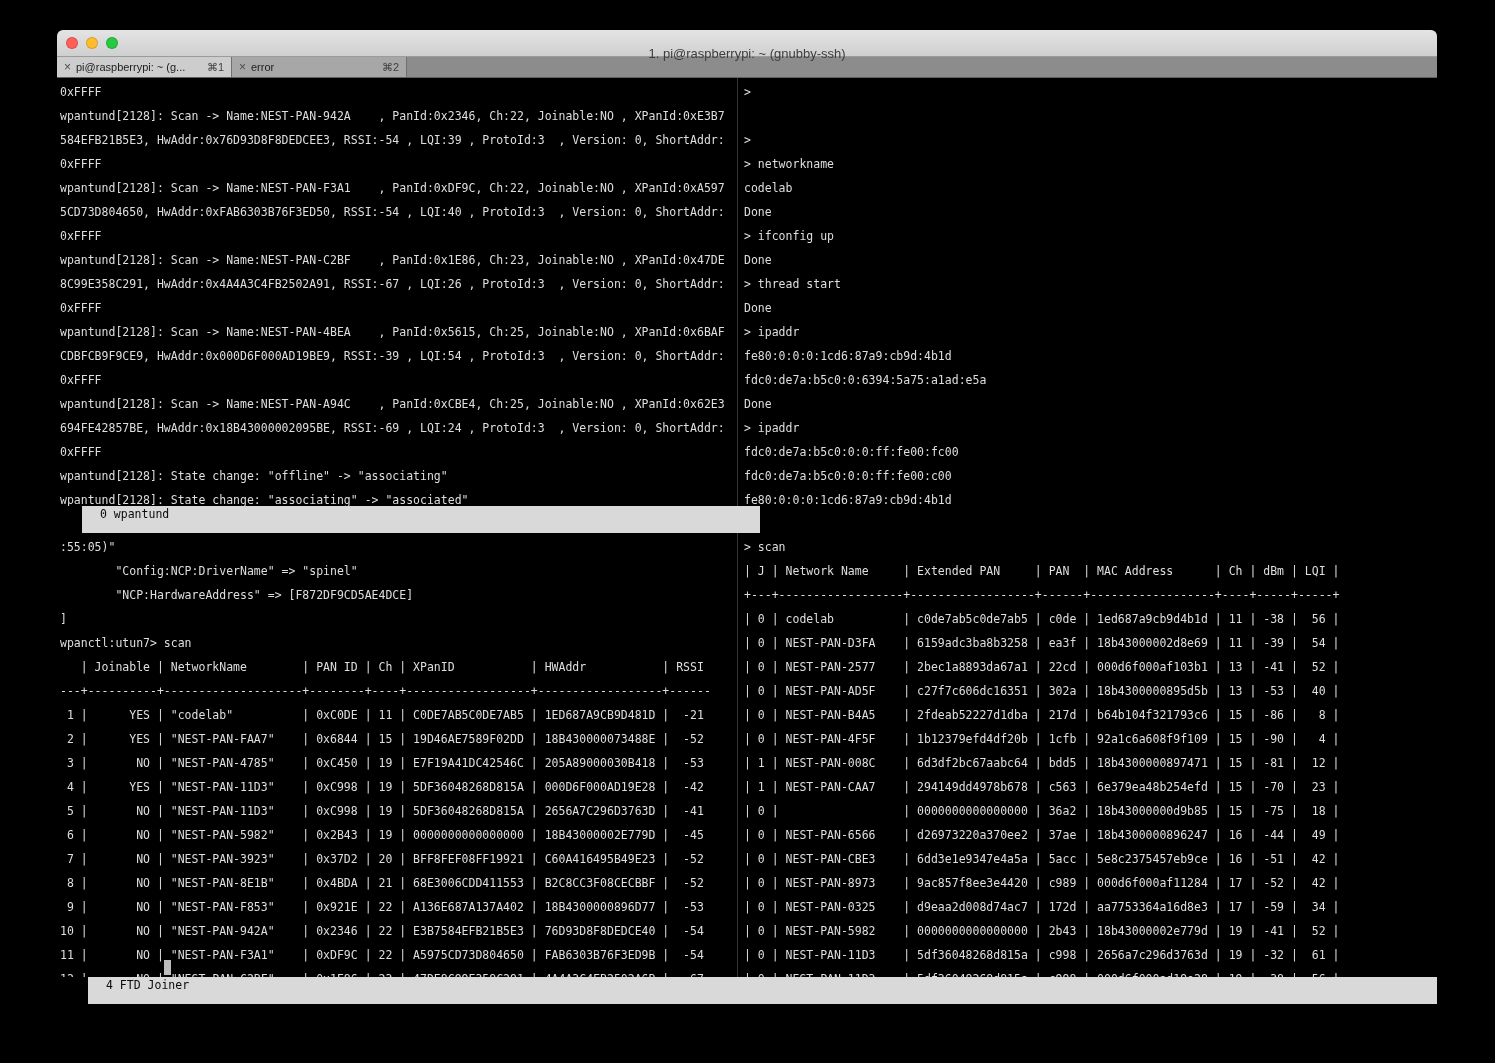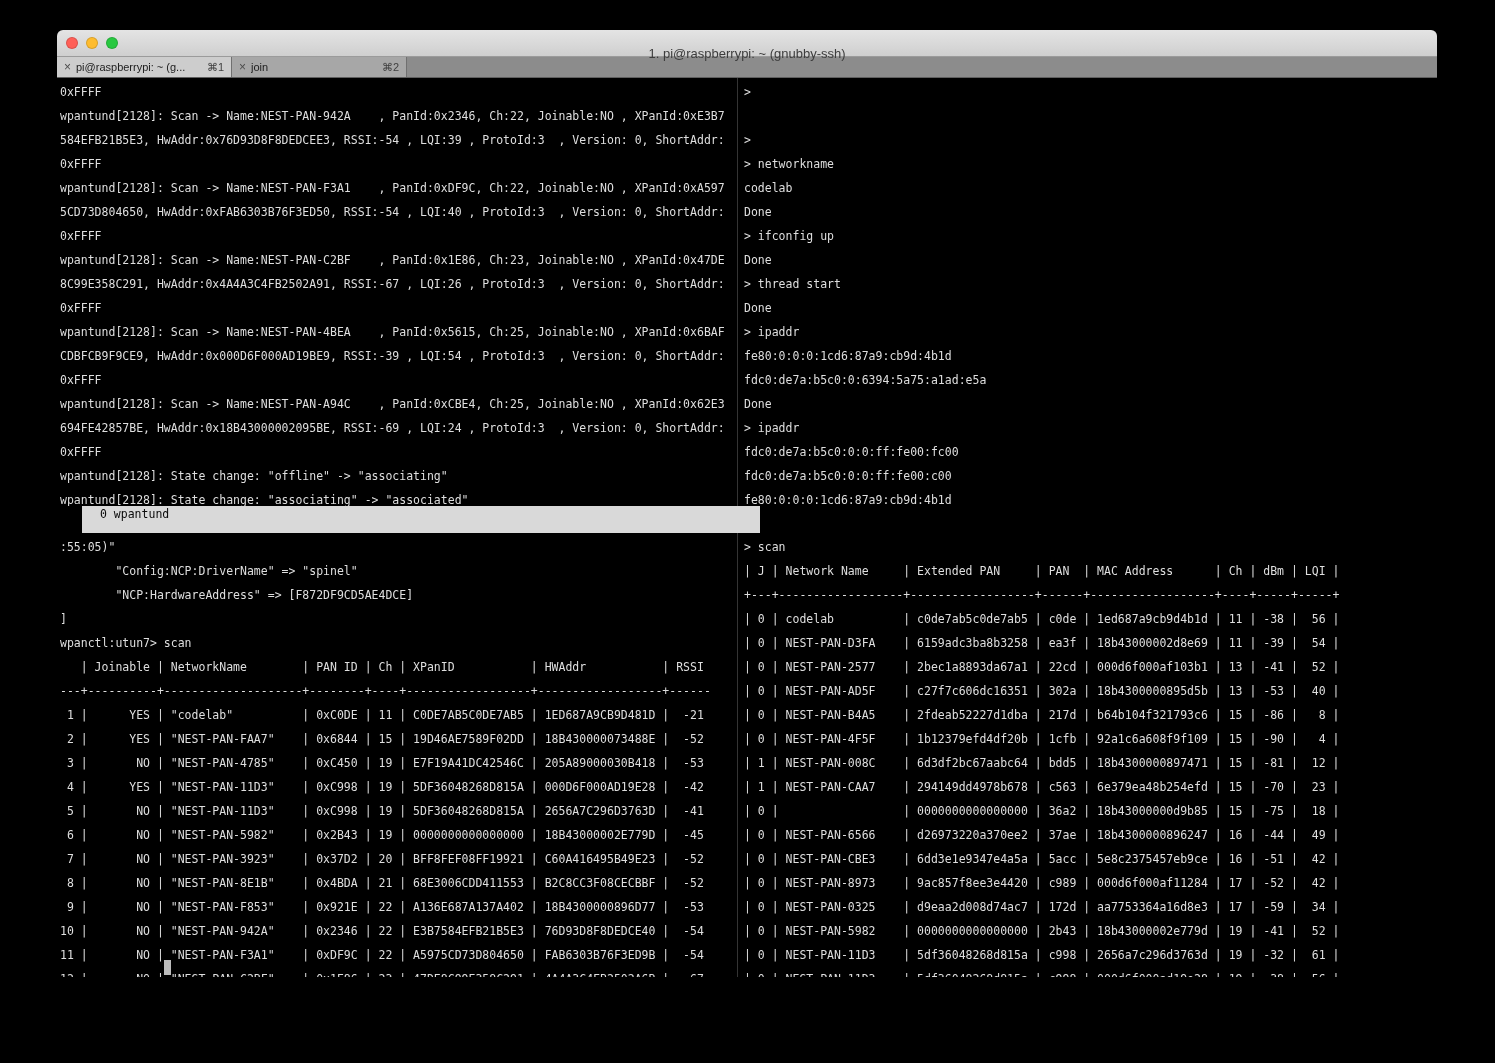--- a/index.html
+++ b/index.html
@@ -69,21 +69,21 @@
     </div>
 
     <div class="tabbar">
       <div class="tab active">
         <span class="tclose">×</span>
         <span class="tlabel">pi@raspberrypi: ~ (g...</span>
         <span class="tshort">⌘1</span>
       </div>
       <div class="tab inactive">
         <span class="tclose">×</span>
-        <span class="tlabel">join</span>
+        <span class="tlabel">error</span>
         <span class="tshort">⌘2</span>
       </div>
       <div class="tabbar-rest"></div>
     </div>
 
     <div class="term">
 
       <div class="split-row top-row">
         <pre class="pane">0xFFFF
 wpantund[2128]: Scan -&gt; Name:NEST-PAN-942A    , PanId:0x2346, Ch:22, Joinable:NO , XPanId:0xE3B7
@@ -195,19 +195,20 @@
 | 0 | NEST-PAN-4785    | e7f19a41dc42546c | c450 | 205a89000030b418 | 19 | -46 |  47 |
 | 0 | NEST-PAN-8E1B    | 68e3006cdd411553 | 4bda | b2c8cc3f08cecbbf | 21 | -40 |  53 |
 | 0 | NEST-PAN-4BEA    | 6bafcdbfcb9f9ce9 | 5615 | 7f748900003b0418 | 25 | -44 |  50 |
 | 0 | NEST-PAN-4BEA    | 6bafcdbfcb9f9ce9 | 5615 | 000d6f000ad19b69 | 25 | -43 |  50 |
 | 0 | NEST-PAN-3674    | 0000000000000000 | 5591 | 18b43000002dd987 | 25 | -82 |  12 |
 Done</pre>
       </div>
 
       <div class="ptrow">
         <div class="vdiv"></div>
+        <div class="ptitle grow">4 FTD Joiner</div>
       </div>
 
       <div class="term-rest"></div>
 
     </div>
   </div>
 </div>
 
 </body></html>

